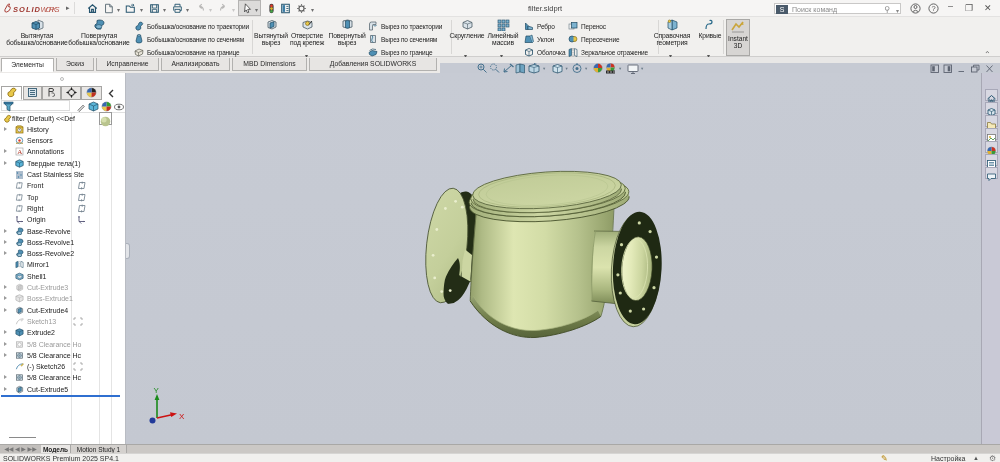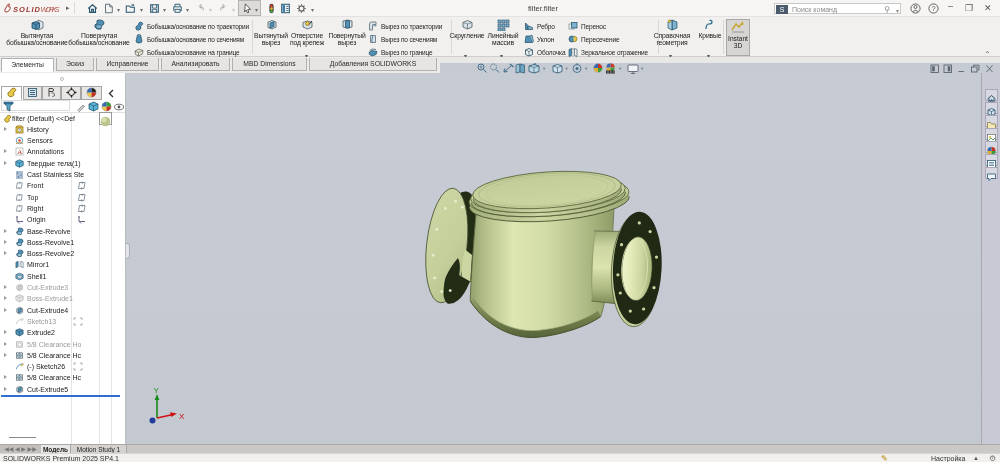--- a/index.html
+++ b/index.html
@@ -116,21 +116,21 @@
         <rect x="3" y="2.5" width="3" height="8" fill="#3a7ca5"></rect>
         <path d="M7.5 4 H10 M7.5 6.5 H10 M7.5 9 H10" stroke="#27566f" stroke-width="1"></path>
       </svg>
     <svg class="abs tbico" style="left:296px;" viewBox="0 0 13 13">
         <circle cx="6.5" cy="6.5" r="3" fill="none" stroke="#555" stroke-width="1.3"></circle>
         <g stroke="#555" stroke-width="1.3">
           <path d="M6.5 1.5 V3 M6.5 10 V11.5 M1.5 6.5 H3 M10 6.5 H11.5 M3 3 L4 4 M9 9 L10 10 M10 3 L9 4 M4 9 L3 10"></path>
         </g>
       </svg>
     <div class="abs dd" style="left:311px;">▾</div>
-    <div id="doctitle" class="abs">filter.filter</div>
+    <div id="doctitle" class="abs">filter.sldprt</div>
     <div id="searchbox" class="abs">
       <div class="sico">S</div>
         <div class="ph">Поиск команд</div>
         <div class="mag">⚲</div>
         <div class="sdd">▾</div>
     </div>
     <svg class="abs" style="left:910px;top:3px;width:11px;height:11px;" viewBox="0 0 11 11">
         <circle cx="5.5" cy="5.5" r="4.6" fill="none" stroke="#555" stroke-width="0.9"></circle>
         <circle cx="5.5" cy="4" r="1.5" fill="none" stroke="#555" stroke-width="0.9"></circle>
         <path d="M2.8 8.6 Q5.5 5.8 8.2 8.6" fill="none" stroke="#555" stroke-width="0.9"></path>

